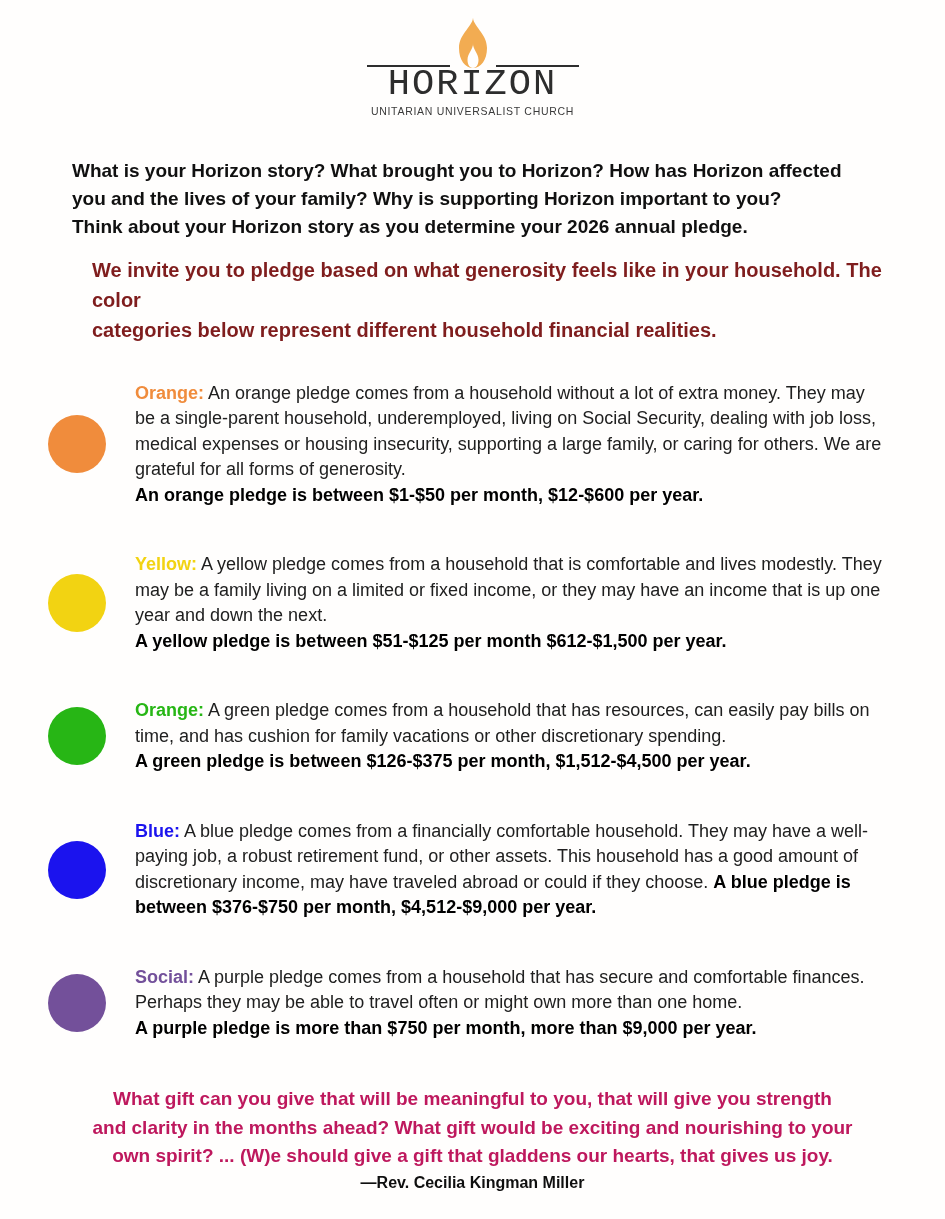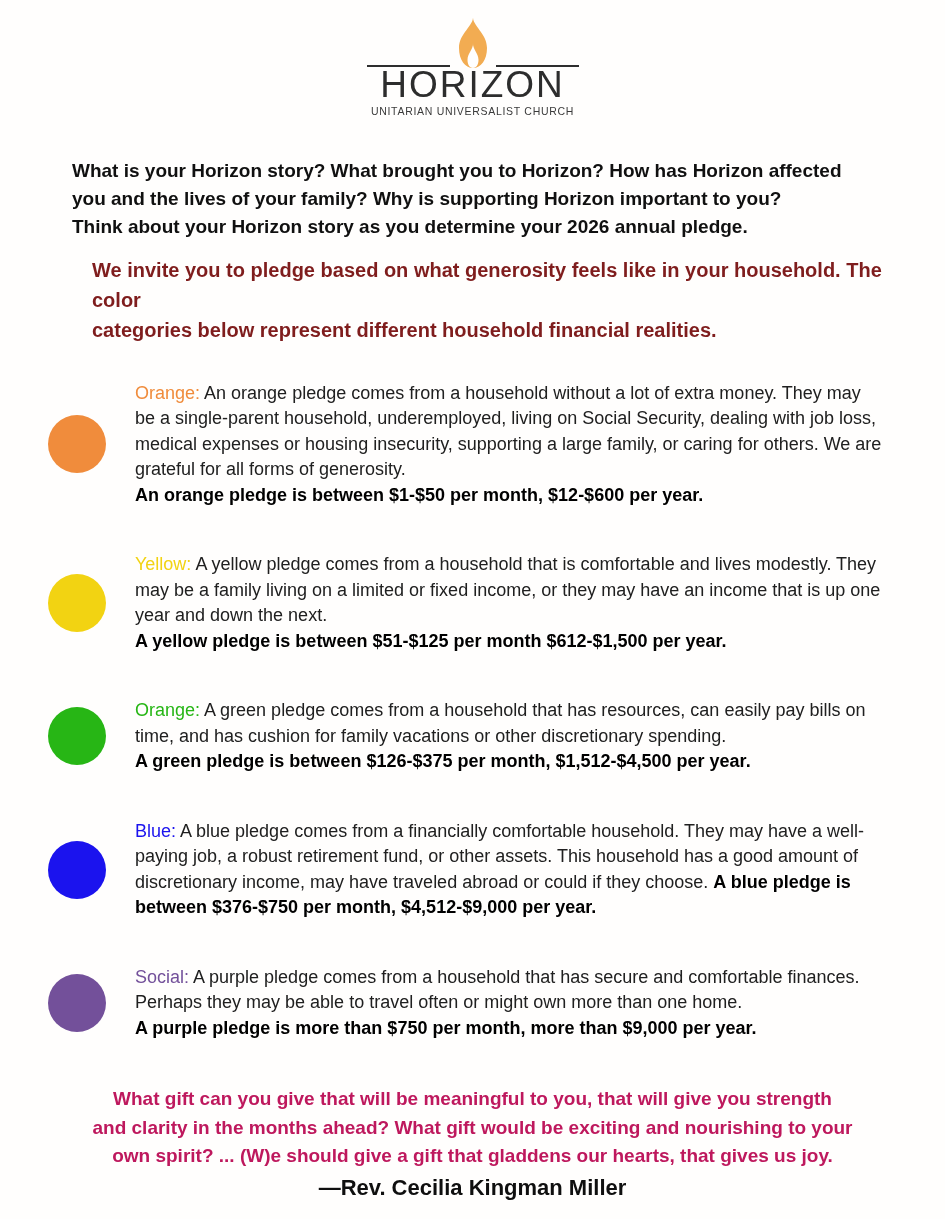--- a/index.html
+++ b/index.html
@@ -11,21 +11,21 @@
     -webkit-font-smoothing: antialiased;
   }
   .page { position: relative; width: 945px; height: 1219px; overflow: hidden; background: #fffefd; }
 
   
   .logo { width: 212px; margin: 16px auto 0; text-align: center; }
   .logo-top { display: flex; align-items: flex-end; justify-content: center; }
   .logo-rule { flex: 1; height: 2px; background: #2e2e2e; margin-bottom: 1px; }
   .flame-wrap { width: 46px; display: flex; justify-content: center; }
   .logo-name {
-    font-family: Liberation Sans, sans-serif;
+    font-family: Liberation Mono, monospace;
     font-size: 37px; line-height: 1.02; font-weight: 400;
     letter-spacing: 2px; color: #2d2d2d; margin-top: -2px;
   }
   .logo-sub {
     font-size: 10.5px; letter-spacing: 0.7px; color: #3a3a3a;
     margin-top: 1px; white-space: nowrap;
   }
 
   
   .doc-title {
@@ -44,31 +44,31 @@
   }
 
   
   .sections { margin-top: 36px; }
   .section { display: flex; align-items: center; margin: 0 40px 44px 48px; }
   .circle {
     width: 58px; height: 58px; border-radius: 50%;
     flex: 0 0 58px; margin-right: 29px;
   }
   .sec-text { font-size: 18px; line-height: 25.5px; color: #202020; width: 748px; }
-  .sec-label { font-weight: 400; text-align: center; }
+  .sec-label { font-weight: 700; text-align: center; }
   .sec-bold { font-weight: 700; color: #000000; }
 
   
   .quote {
     margin: 40px auto 0; max-width: 880px; text-align: center;
     font-size: 19px; font-weight: 700; line-height: 1.5; color: #be185d;
     white-space: pre-line;
   }
   .attribution {
-    text-align: center; font-size: 22px; font-weight: 700;
+    text-align: center; font-size: 16px; font-weight: 700;
     line-height: 1.5; color: #0f0f0f;
   }
 </style>
 </head>
 <body>
 
 <div class="page">
 
   <header class="logo">
     <div class="logo-top">

